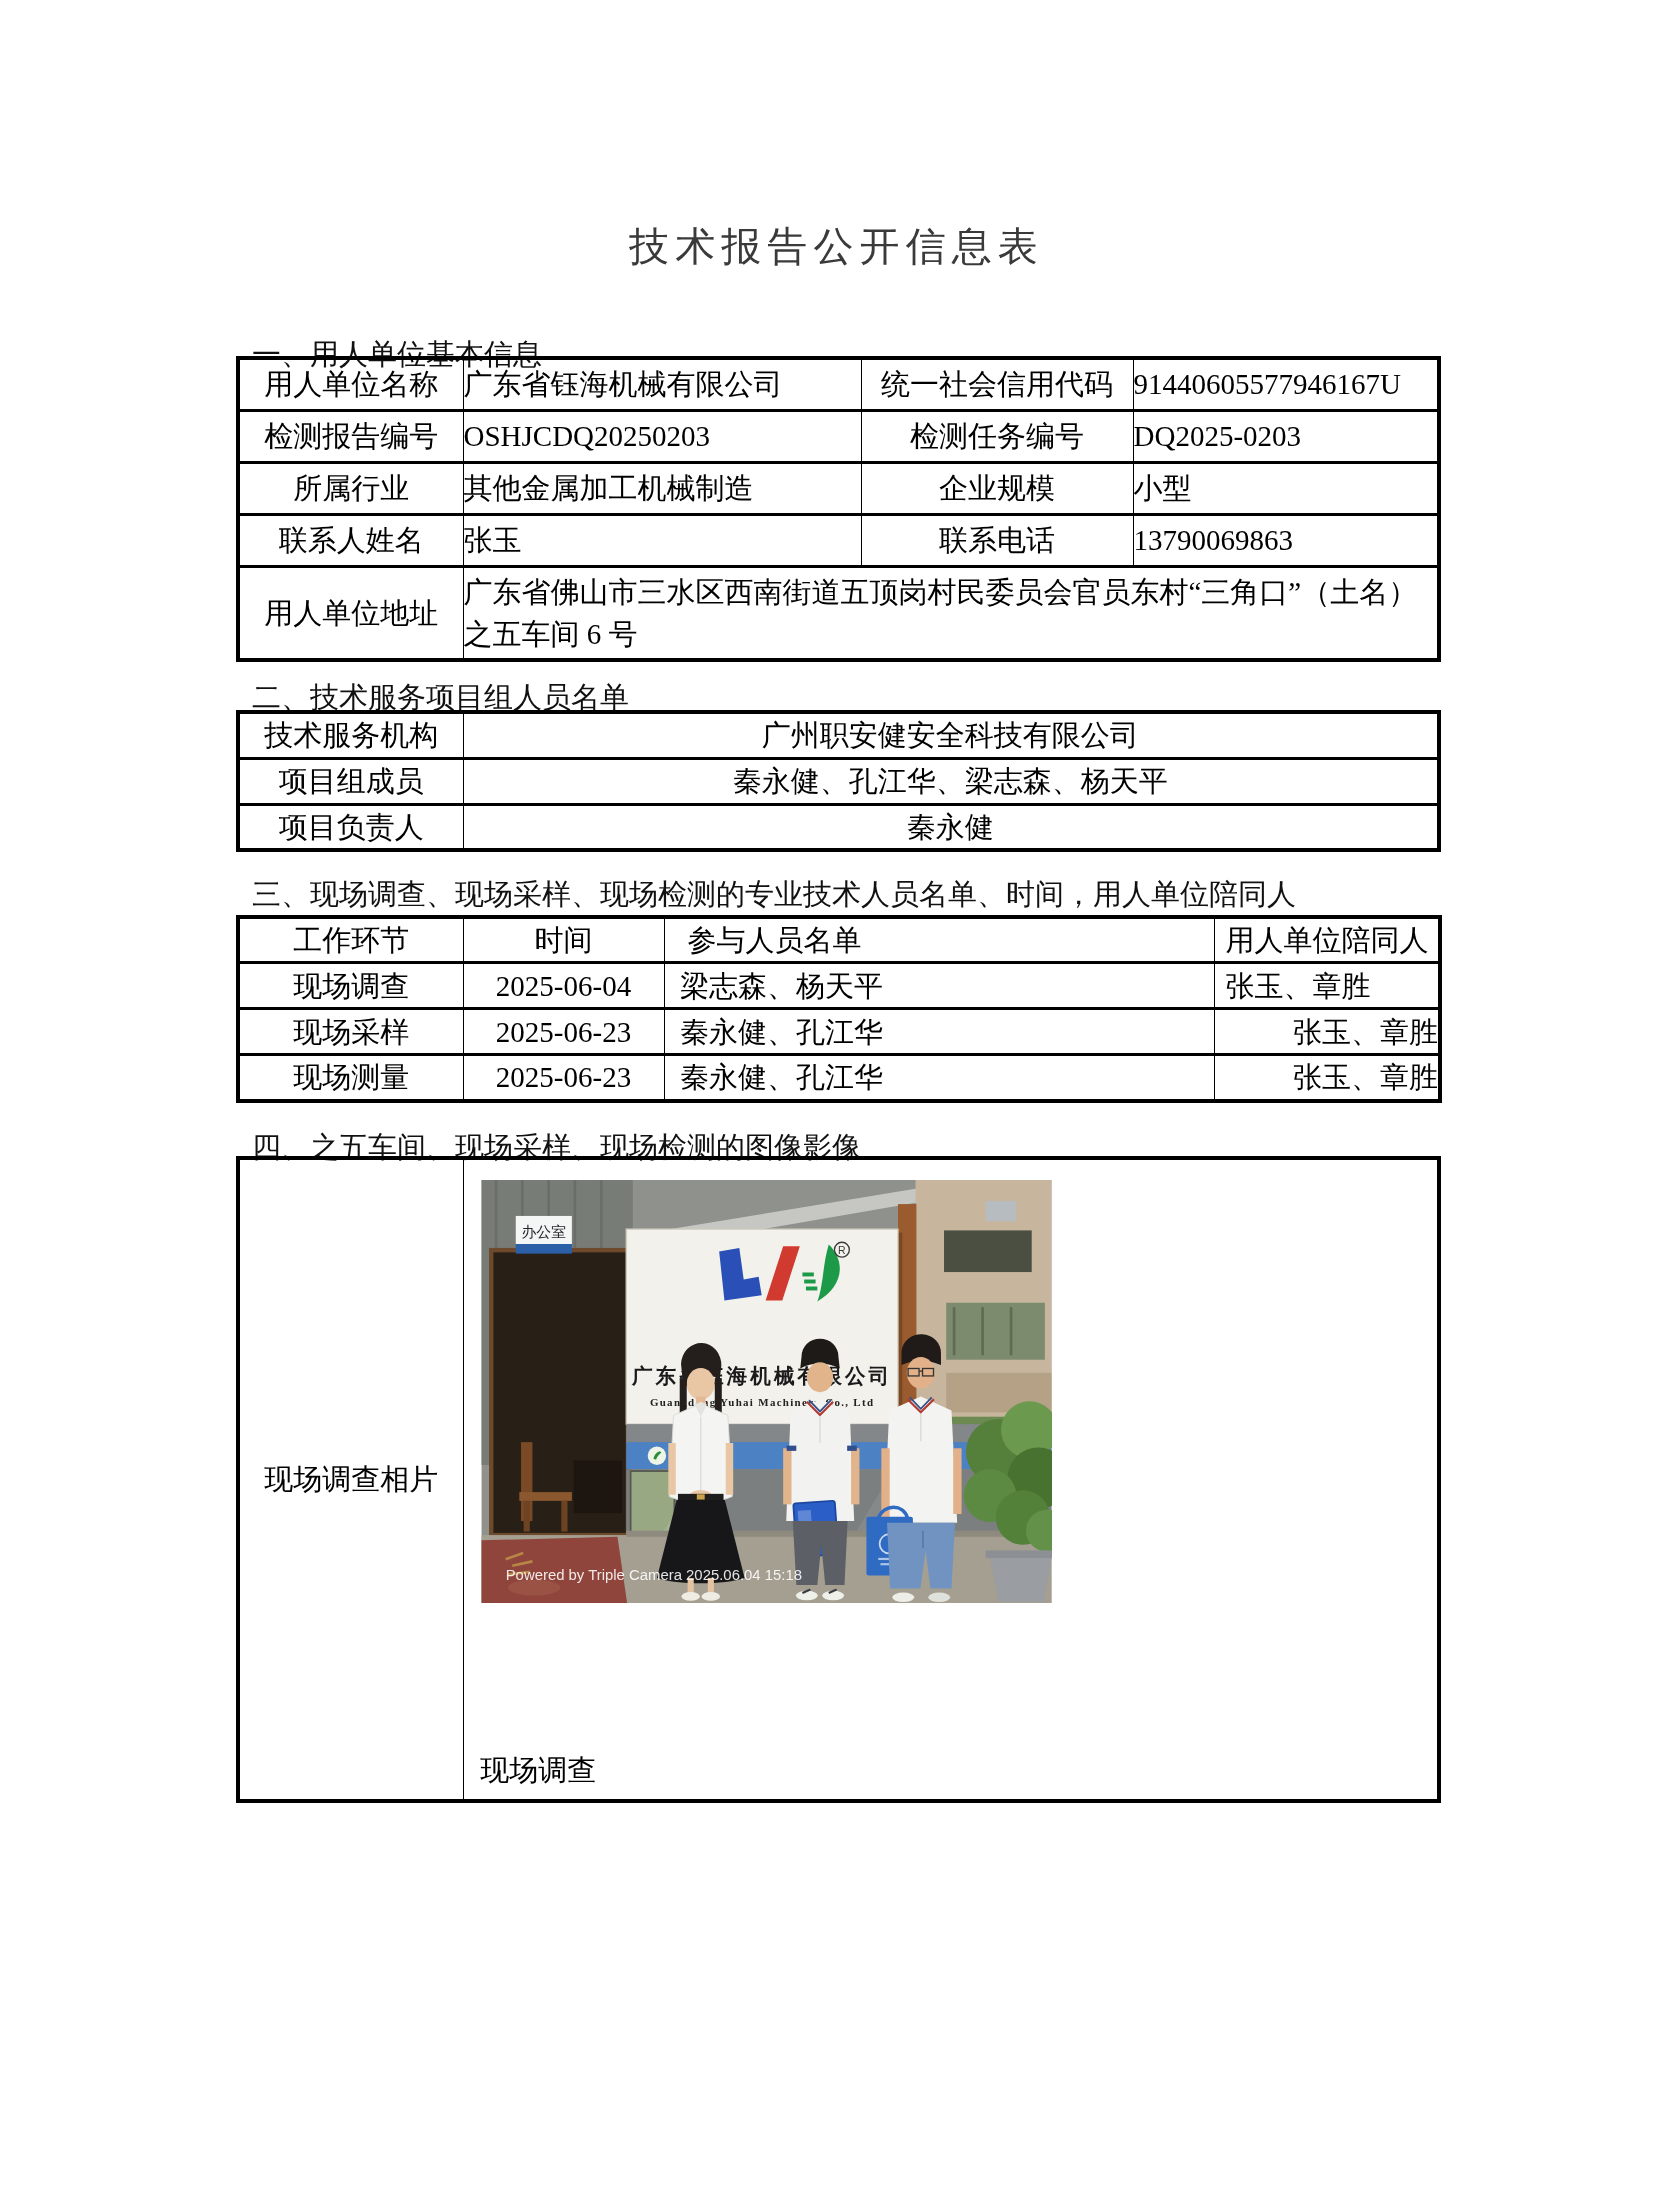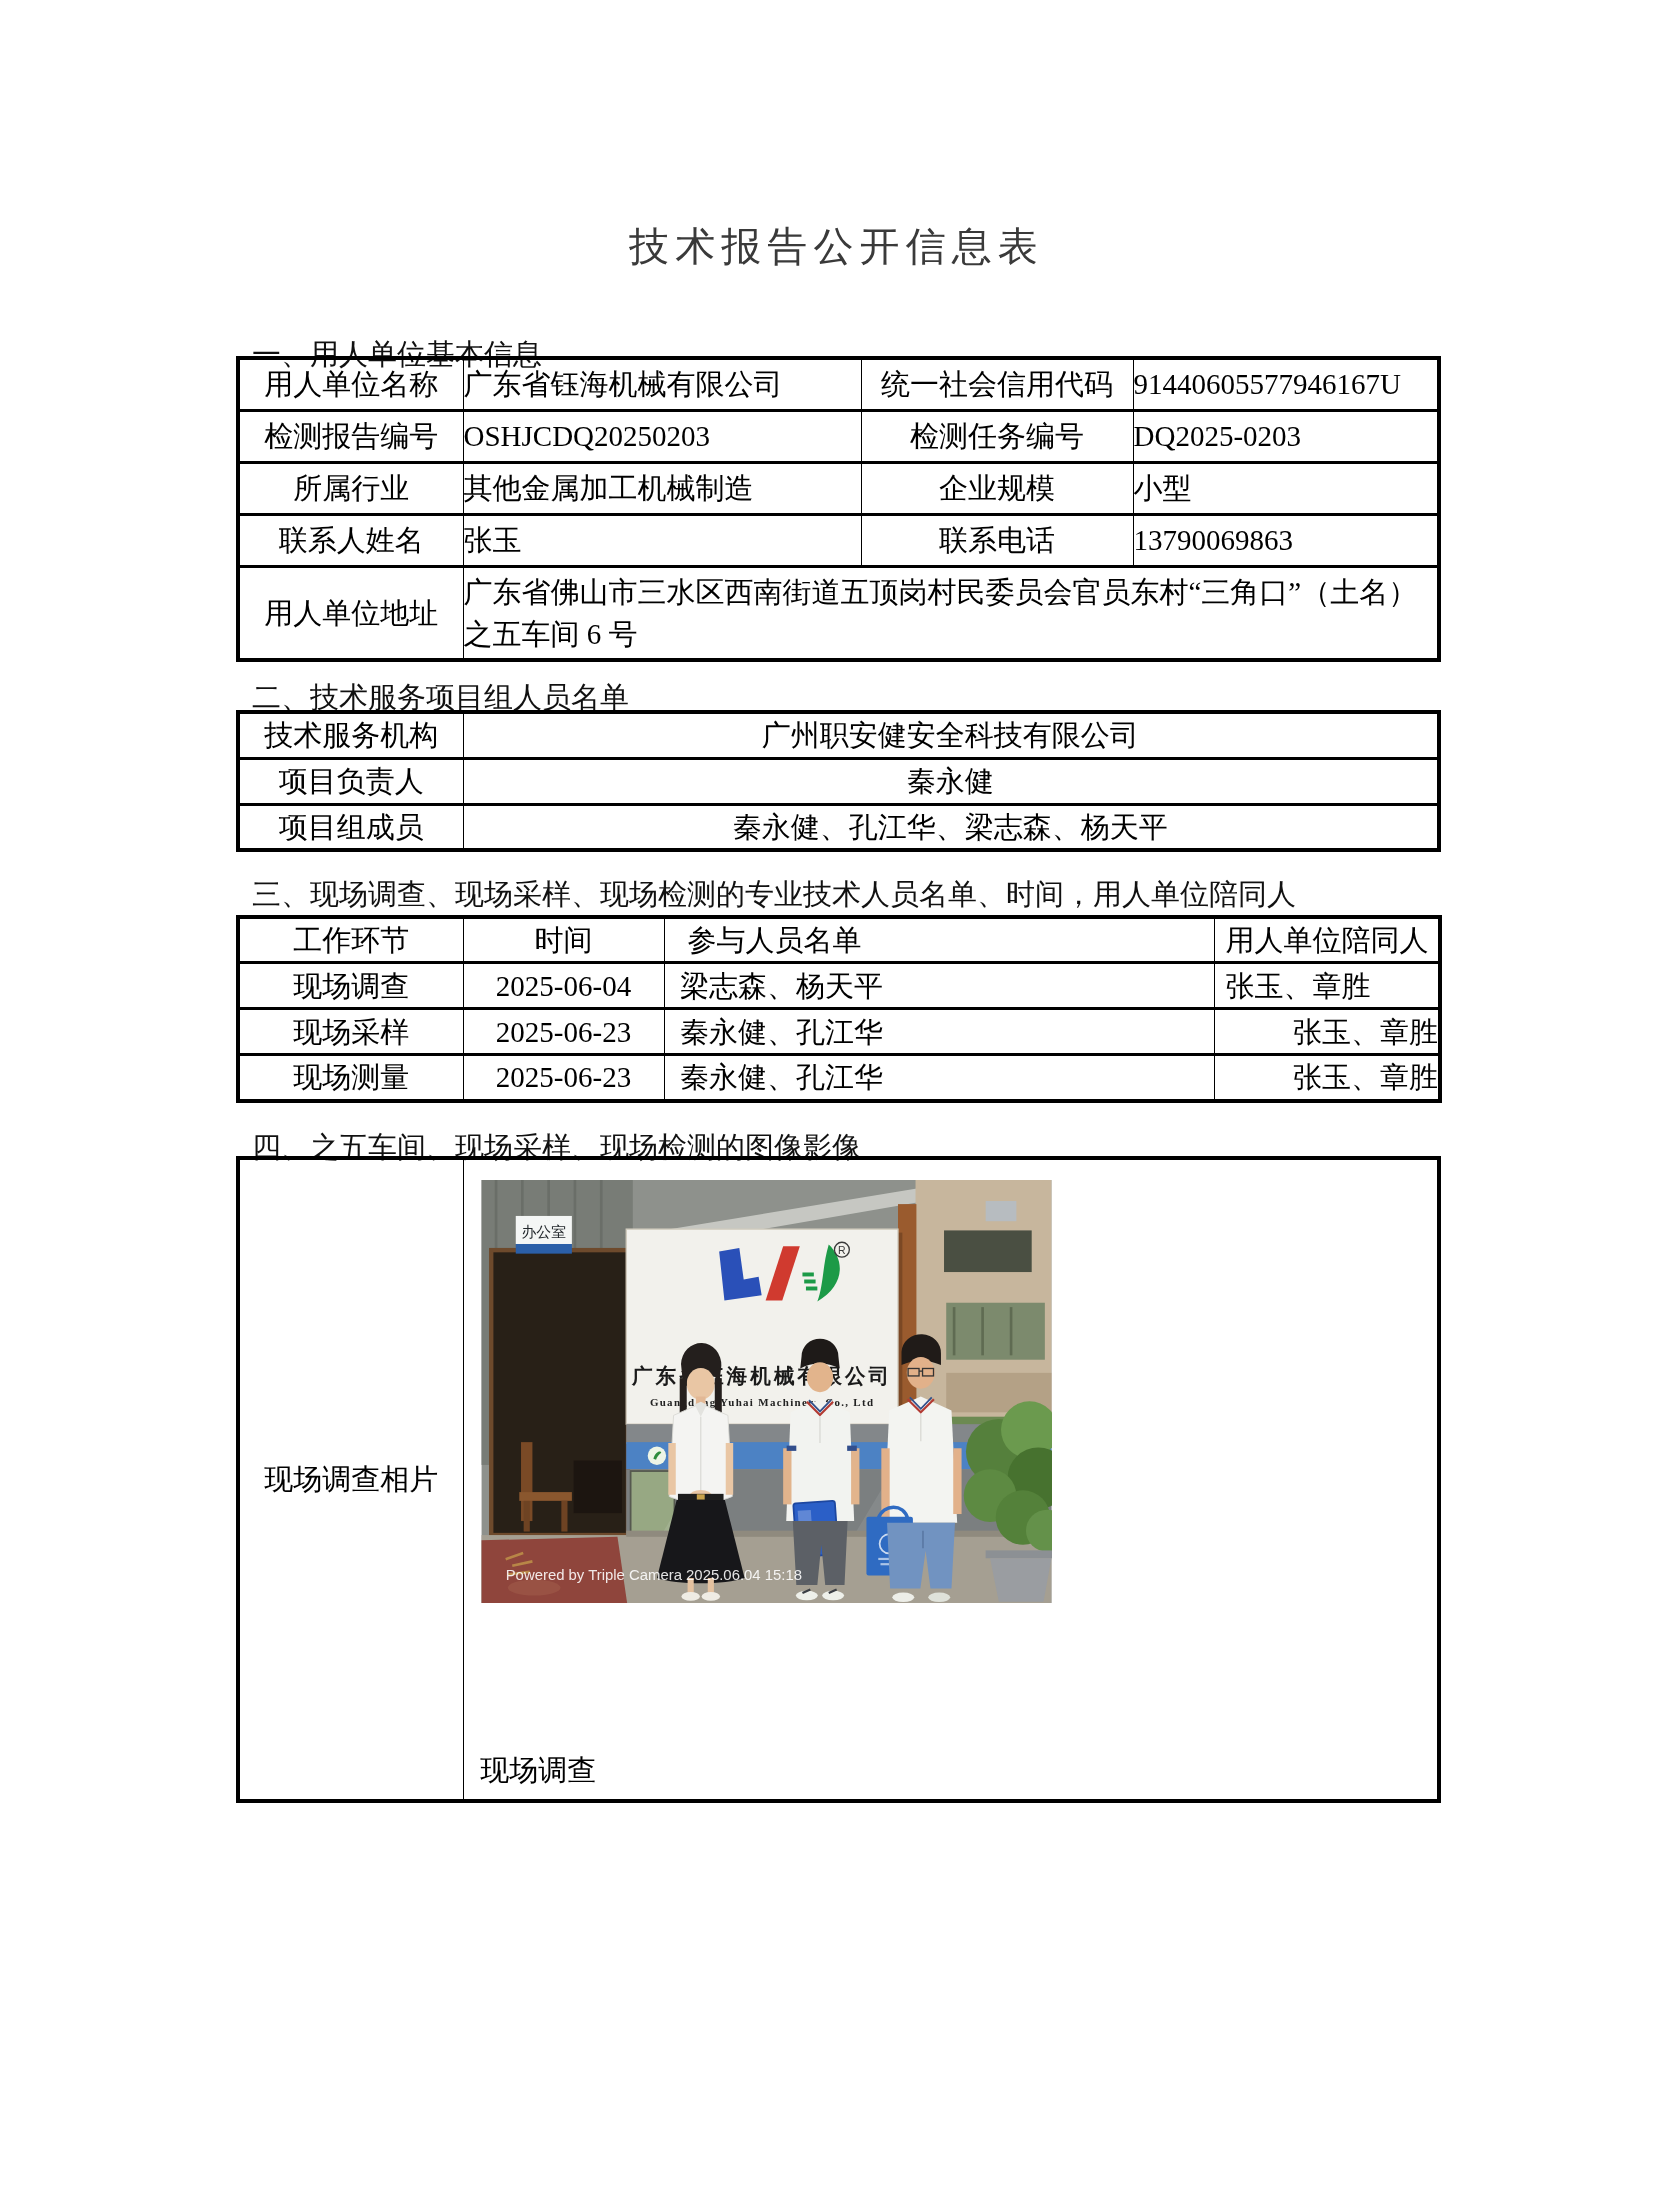--- a/index.html
+++ b/index.html
@@ -127,26 +127,26 @@
     <colgroup>
         <col style="width:225px">
         <col style="width:976px">
       </colgroup>
     <tbody>
         <tr style="height:46px">
       <td class="ctr">技术服务机构</td>
       <td class="lft2">广州职安健安全科技有限公司</td>
     </tr>
     <tr style="height:46px">
+      <td class="ctr">项目组成员</td>
+      <td class="lft2">秦永健、孔江华、梁志森、杨天平</td>
+    </tr>
+    <tr style="height:46px">
       <td class="ctr">项目负责人</td>
       <td class="lft2">秦永健</td>
-    </tr>
-    <tr style="height:46px">
-      <td class="ctr">项目组成员</td>
-      <td class="lft2">秦永健、孔江华、梁志森、杨天平</td>
     </tr>
   </tbody>
     </table>
 
   <div class="sec-heading h3">三、现场调查、现场采样、现场检测的专业技术人员名单、时间，用人单位陪同人</div>
   <table class="doc t3">
     <colgroup>
         <col style="width:225px">
         <col style="width:201px">
         <col style="width:550px">

